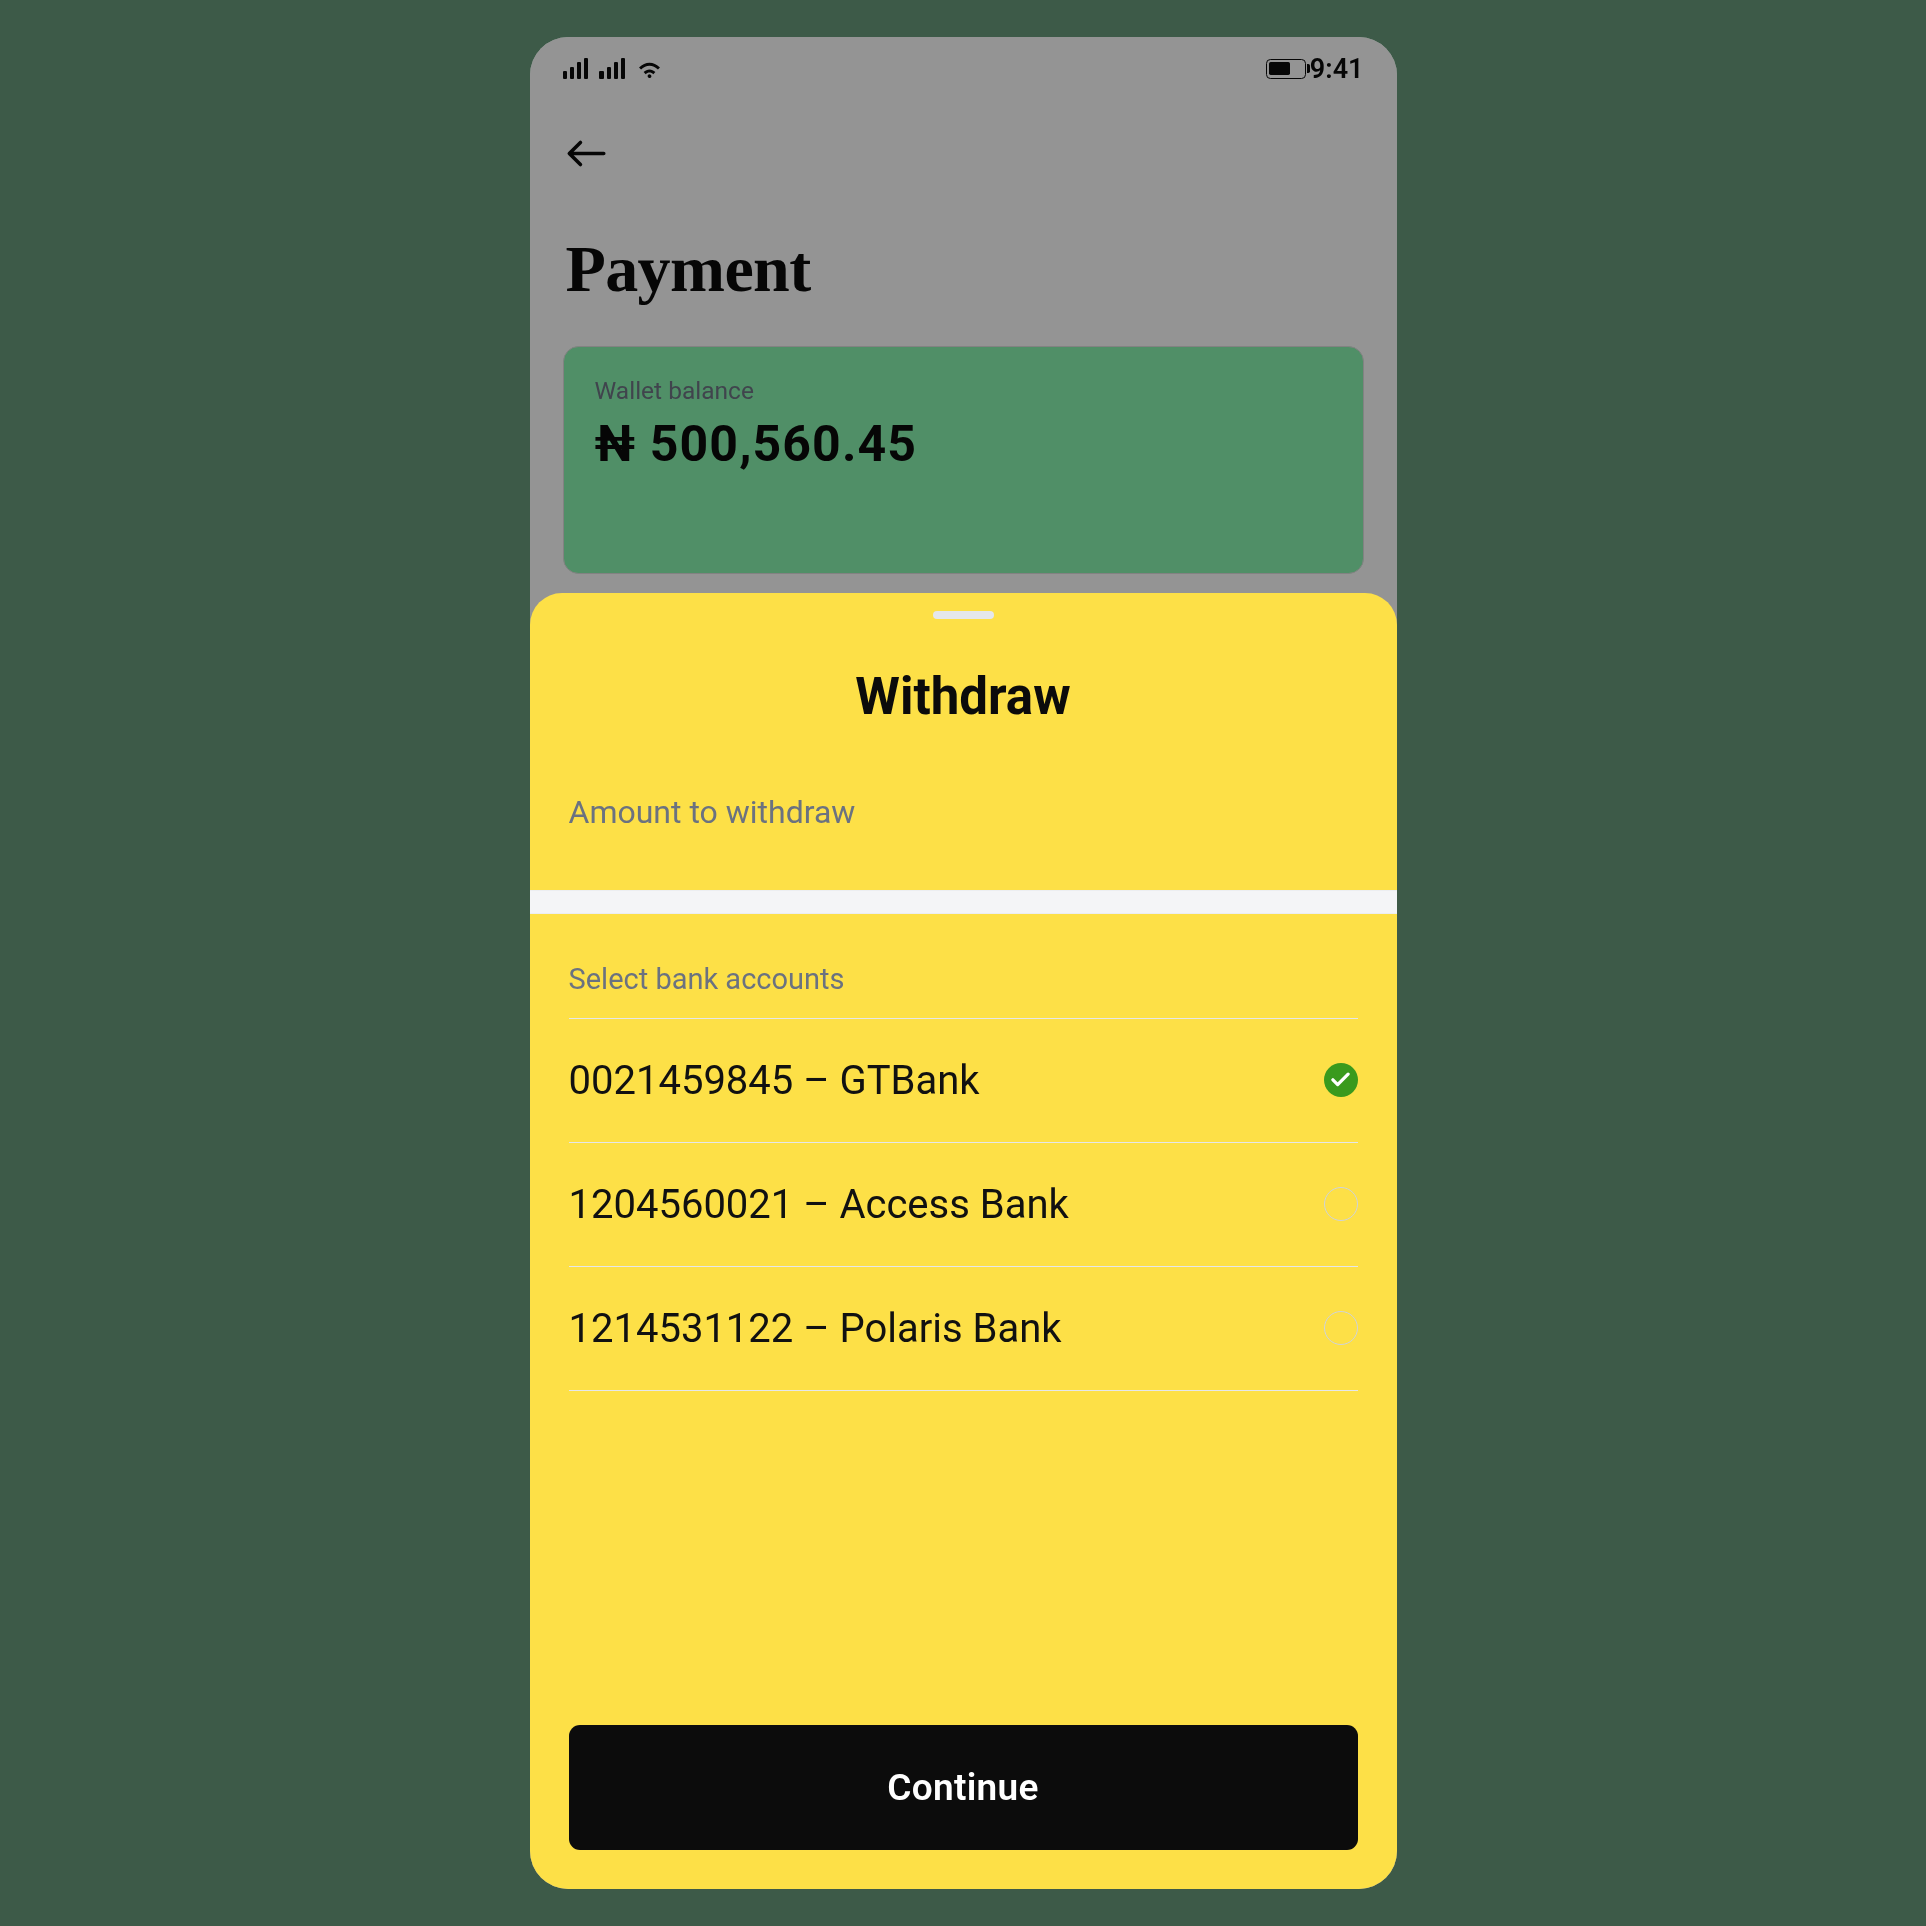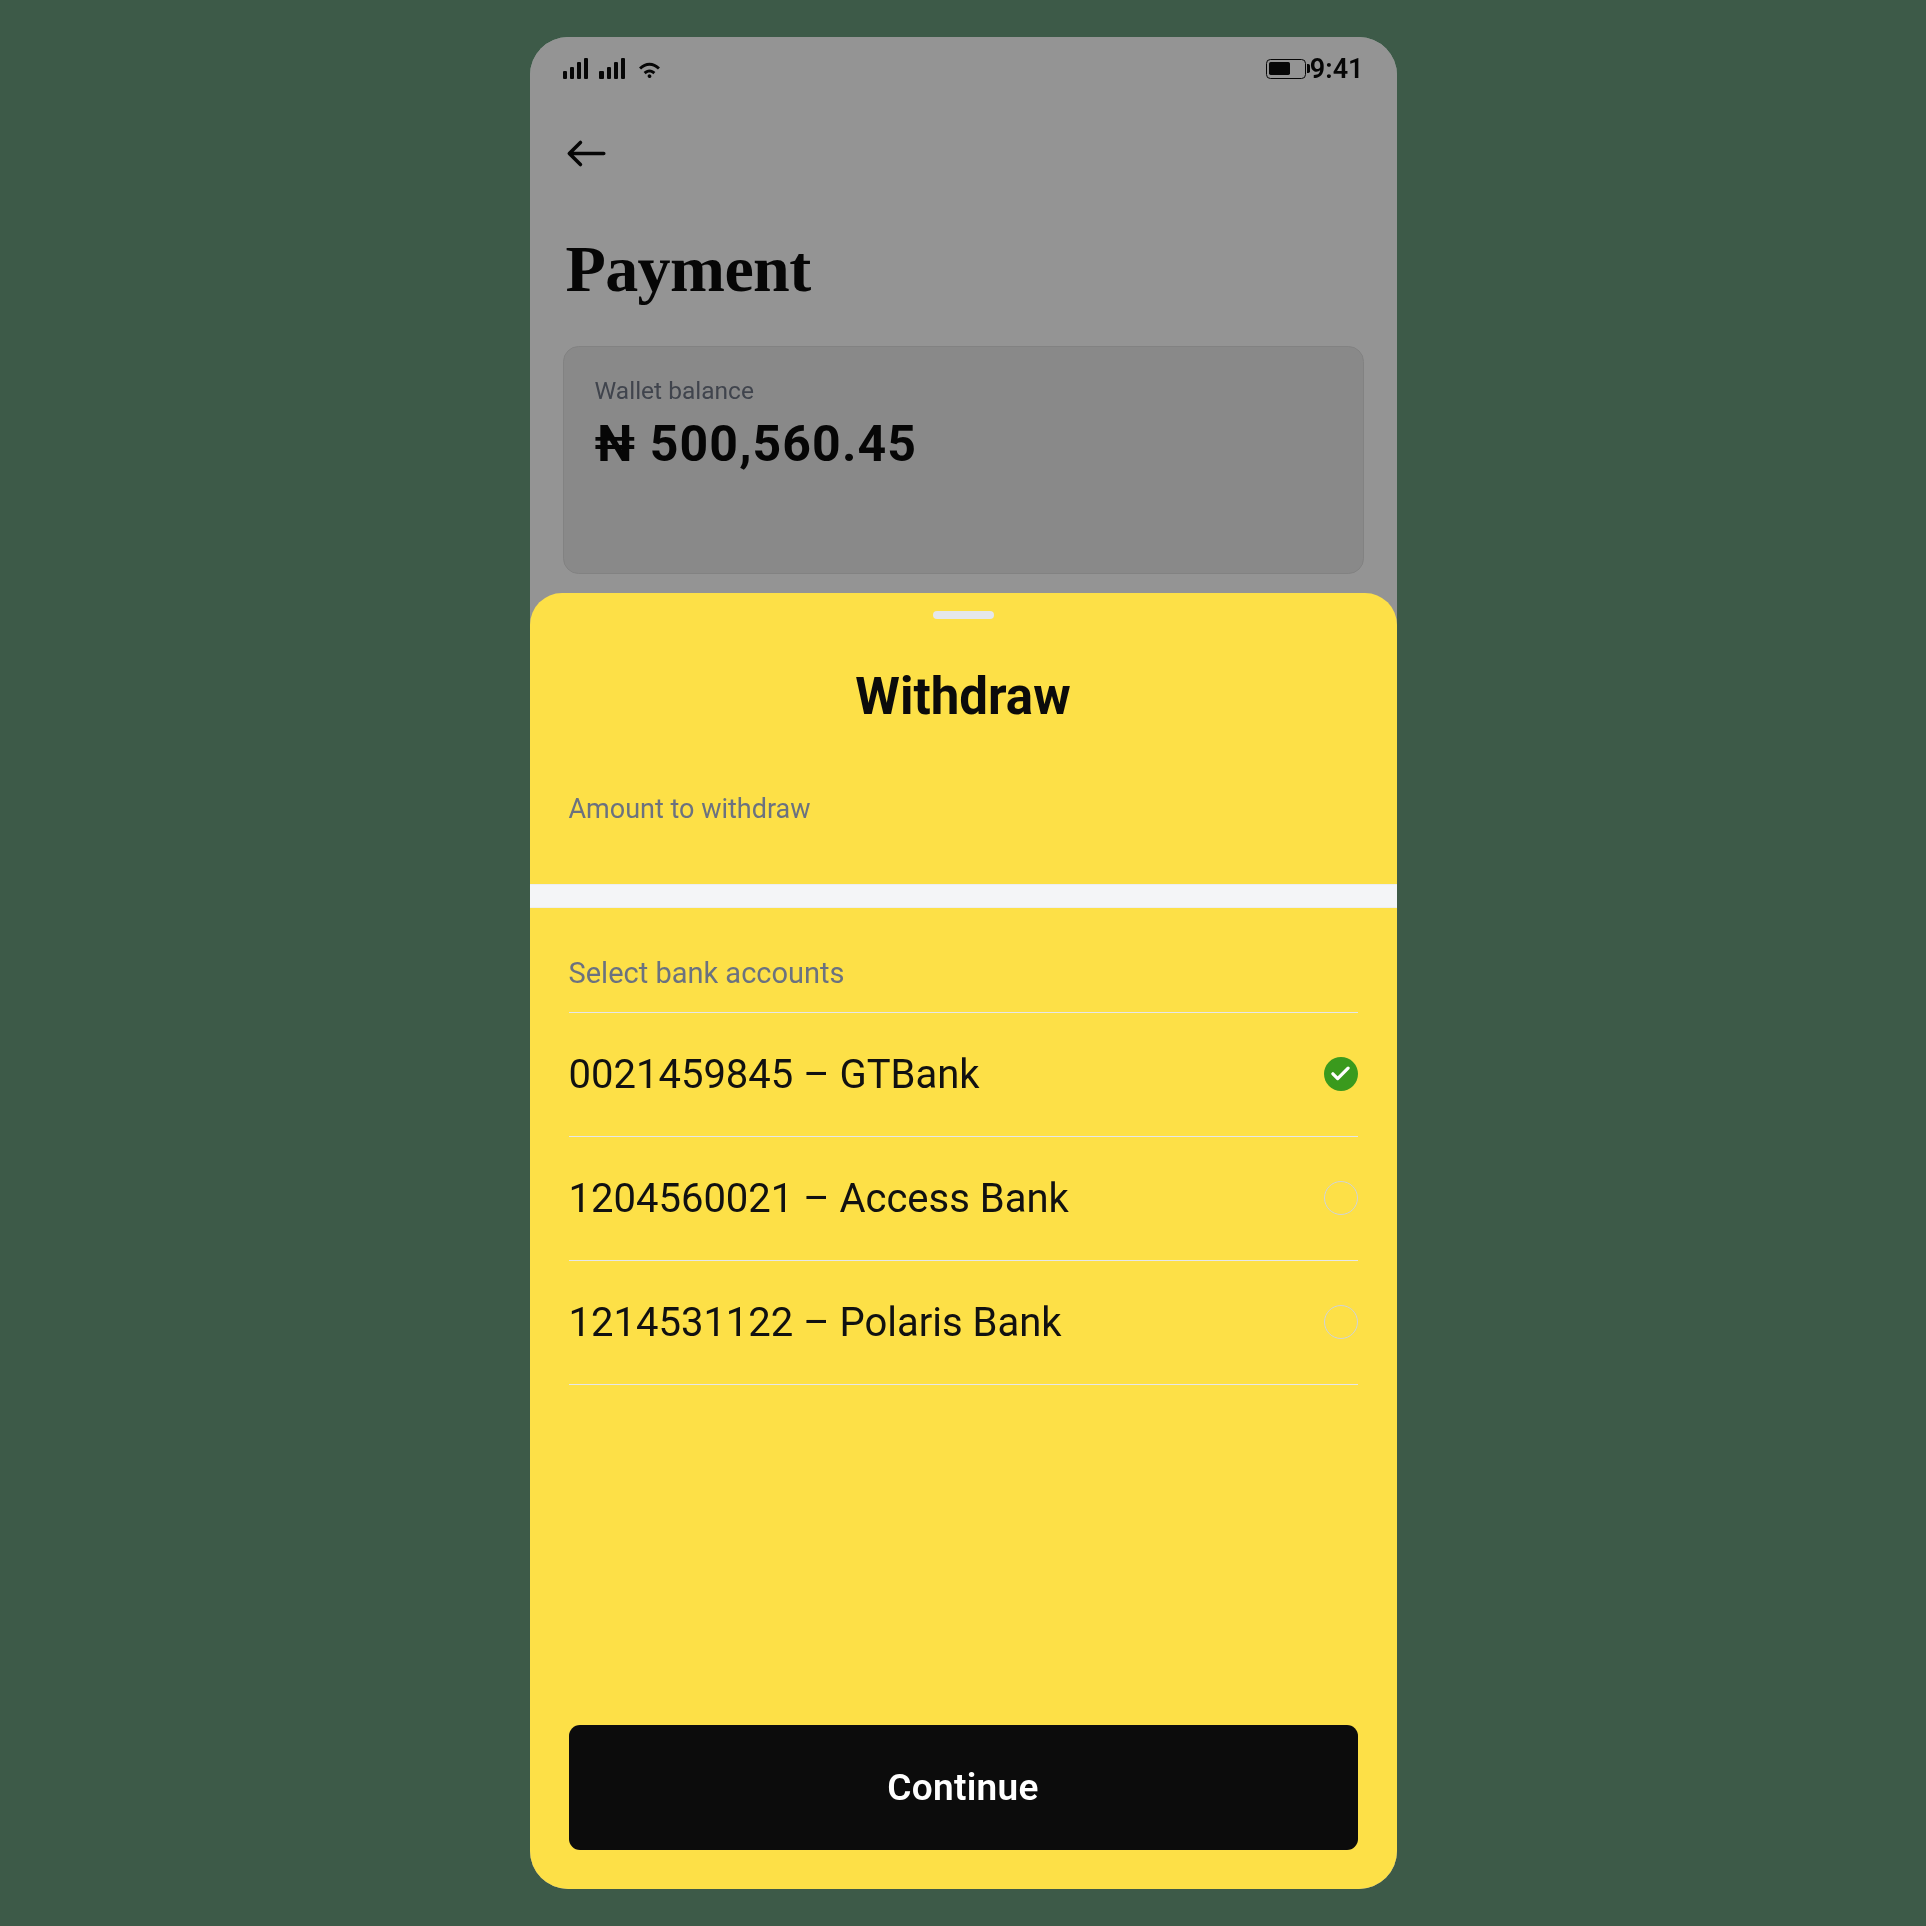--- a/index.html
+++ b/index.html
@@ -55,21 +55,21 @@
     letter-spacing: -0.6px;
     font-family: Liberation Serif, serif;
   }
 
   
   .balance-card {
     margin: 39px 33px 8px 33px;
     border: 1.1px solid #d9d9d9;
     border-radius: 15.6px;
     padding: 29px 31px 100px 31px;
-    background: #e5e5e5;
+    background: #86efac;
   }
   .balance-label { font-size: 24.5px; color: #6b7280; margin-bottom: 10px; }
   .balance-amount { font-size: 50px; font-weight: 700; letter-spacing: 1.1px; color:#0b0b0b; }
 
   
   .overlay {
     position: absolute;
     inset: 0;
     background: rgba(0,0,0,0.40);
   }
@@ -90,21 +90,21 @@
     margin: 18px auto 0 auto;
   }
   .sheet-title {
     text-align: center;
     font-size: 51px;
     font-weight: 700;
     color: #0b0b0b;
     margin-top: 48px;
   }
   .section-1 { padding: 67px 39px 0 39px; }
-  .field-label { font-size: 27px; color: #6b7280; margin-bottom: 15.6px; }
+  .field-label { font-size: 32px; color: #6b7280; margin-bottom: 15.6px; }
   .amount-input {
     width: 100%;
     border: 1.7px solid #111111;
     border-radius: 7.8px;
     padding: 24.5px 29px;
     font-size: 31px;
     font-weight: 500;
     color: #0b0b0b;
     outline: none;
     background: #fff;

